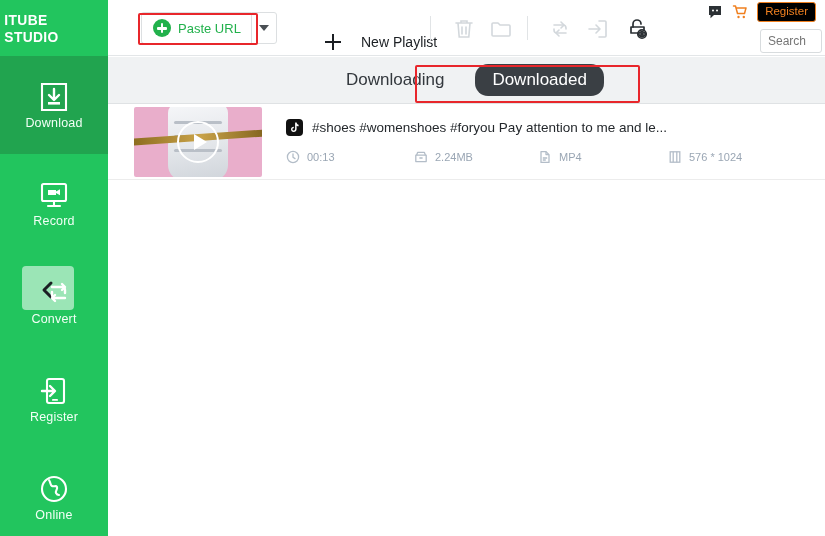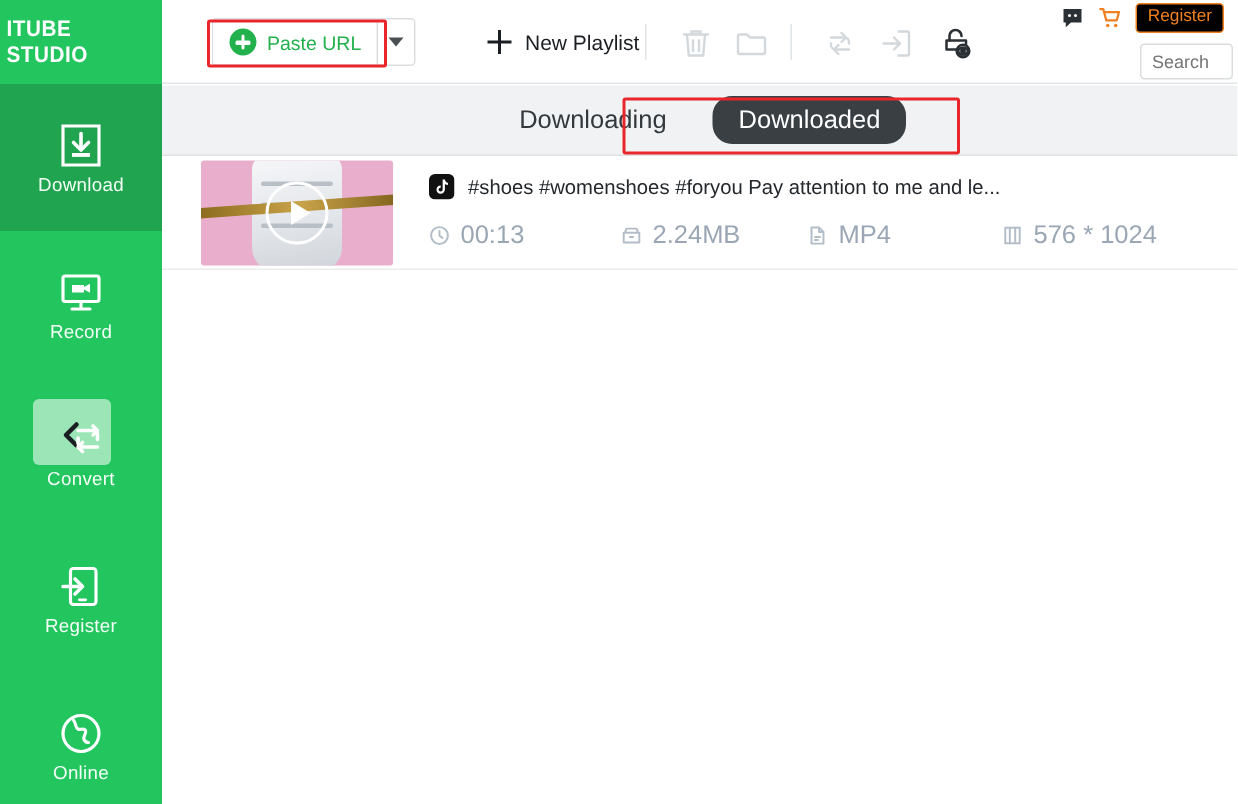--- a/index.html
+++ b/index.html
@@ -61,22 +61,22 @@
     border-radius:0 3px 3px 0; display:flex; align-items:center; justify-content:center;
     cursor:pointer;
   }
   .caret-down { width:0;height:0;border-left:5px solid transparent;border-right:5px solid transparent;border-top:6px solid #4a4f54; }
 
   .redbox { position:absolute; border:2px solid #e8262b; border-radius:2px; pointer-events:none; }
   #redbox-paste { left:138px; top:13px; width:120px; height:32px; }
   #redbox-tabs  { left:415px; top:65px; width:225px; height:38px; }
 
   .newplaylist {
-    position:absolute; left:217px; top:14px; height:28px;
-    display:flex; align-items:center; gap:9px; cursor:pointer;
+    position:absolute; left:217px; top:28px; height:28px;
+    display:flex; align-items:center; gap:20px; cursor:pointer;
   }
   .np-plus { position:relative; width:16px; height:16px; }
   .np-plus:before,.np-plus:after { content:""; position:absolute; background:#1b1f23; }
   .np-plus:before { left:0; top:6.8px; width:16px; height:2.4px; }
   .np-plus:after  { top:0; left:6.8px; width:2.4px; height:16px; }
   .np-label { font-size:14px; color:#1b1f23; }
 
   .tb-div { position:absolute; top:16px; width:1px; height:24px; background:#e1e4e6; }
   .tb-icon {
     position:absolute; top:16px; width:26px; height:26px; cursor:pointer;
@@ -134,21 +134,21 @@
   .thumb .play i {
     display:block; width:0;height:0;
     border-left:13px solid #ffffff; border-top:8px solid transparent; border-bottom:8px solid transparent;
     margin-left:4px;
   }
   .row-main { margin-left:24px; flex:1; min-width:0; }
   .row-title { display:flex; align-items:center; gap:9px; margin-bottom:14px; }
   .tiktok-icon { width:17px; height:17px; flex:0 0 17px; display:block; }
   .title-text { font-size:13.5px; color:#24282c; white-space:nowrap; overflow:hidden; }
   .meta { display:flex; align-items:center; }
-  .meta-item { display:flex; align-items:center; gap:7px; font-size:17px; color:#9aa6b4; }
+  .meta-item { display:flex; align-items:center; gap:7px; font-size:11px; color:#9aa6b4; }
   .meta-item svg { width:14px; height:14px; display:block; flex:0 0 14px; }
   .m1 { width:128px; } .m2 { width:124px; } .m3 { width:130px; }
 </style>
 </head>
 <body>
 
 <div class="app">
 
   <div class="sidebar">
     <div class="logo">ITUBE STUDIO</div>

